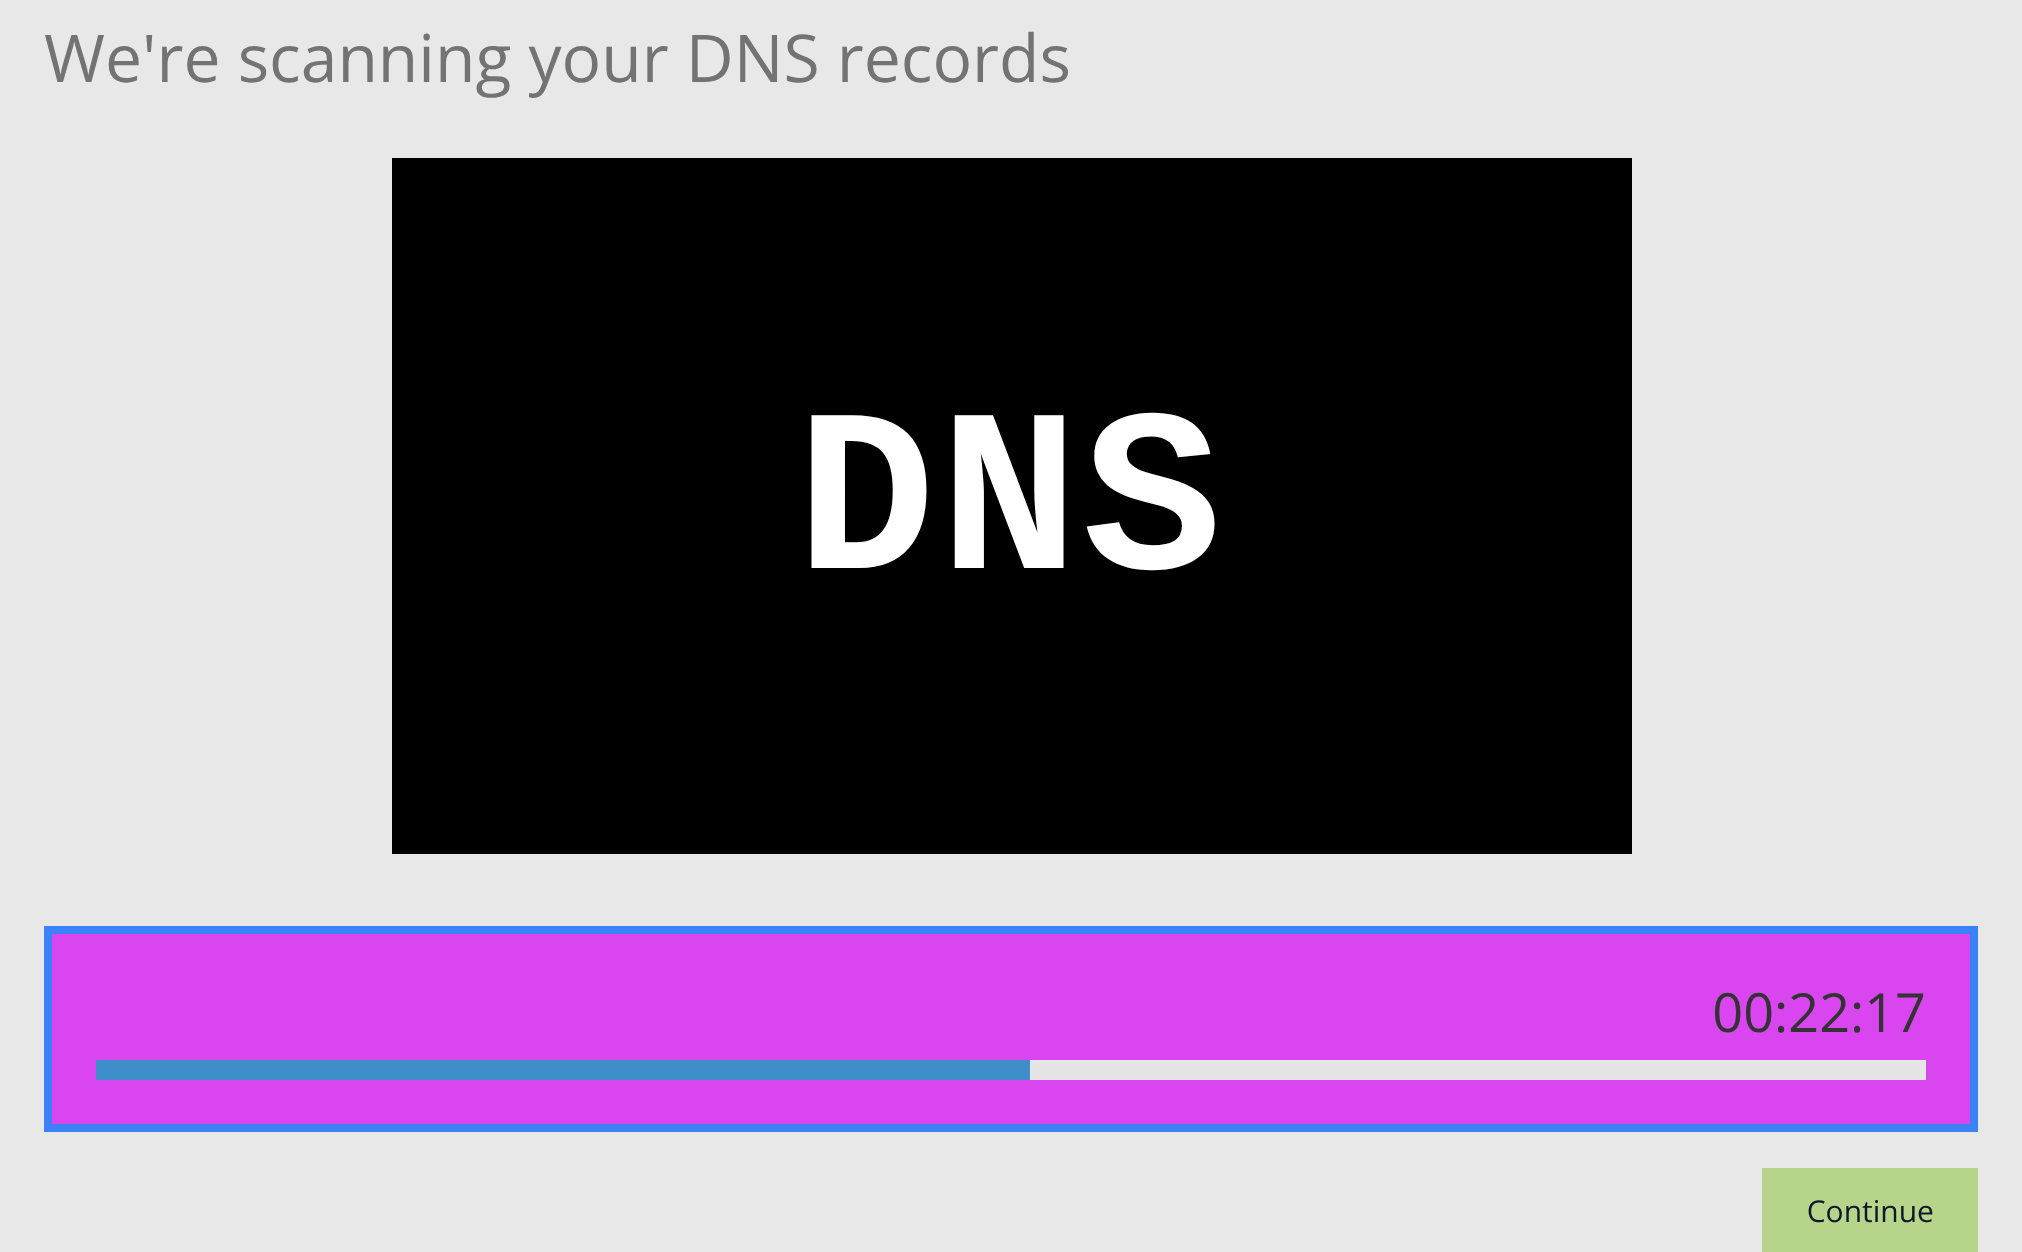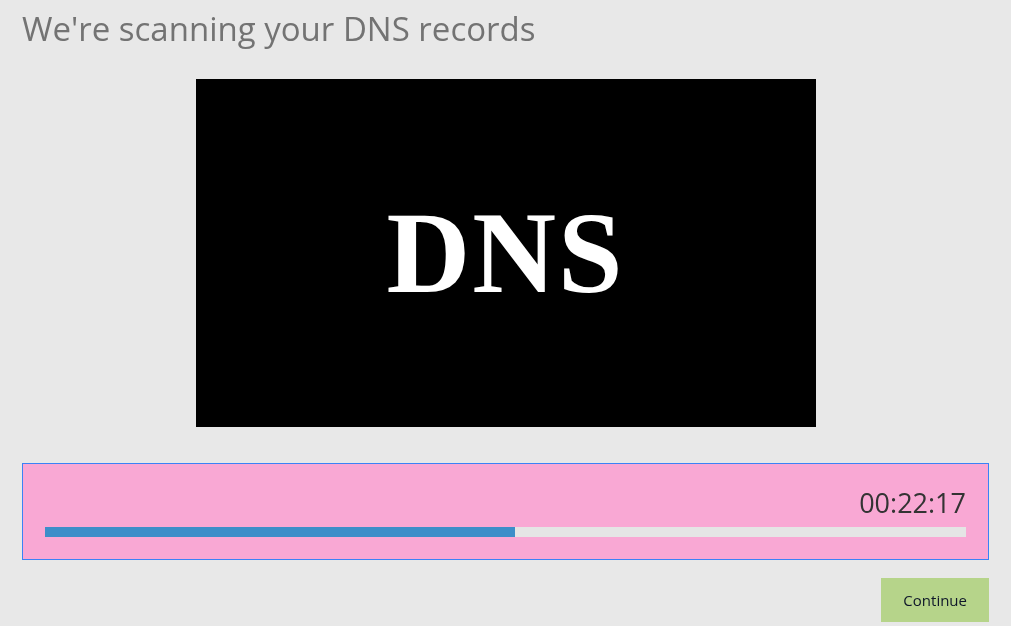--- a/index.html
+++ b/index.html
@@ -35,26 +35,26 @@
       background-color: #000000;
       display: flex;
       align-items: center;
       justify-content: center;
     }
     .video-text {
       color: #ffffff;
       font-size: 116px;
       font-weight: 700;
       letter-spacing: 2px;
-      font-family: Liberation Serif, serif;
+      font-family: Liberation Mono, monospace;
     }
     .progress-card {
-      background-color: #f9a8d4;
+      background-color: #d946ef;
       padding: 20px 22px 22px 22px;
-      border: 1px solid #3b82f6;
+      border: 4px solid #3b82f6;
     }
     .timer {
       text-align: right;
       font-size: 27px;
       color: #333333;
       margin-bottom: 6px;
       font-weight: 400;
     }
     .progress-track {
       width: 100%;

